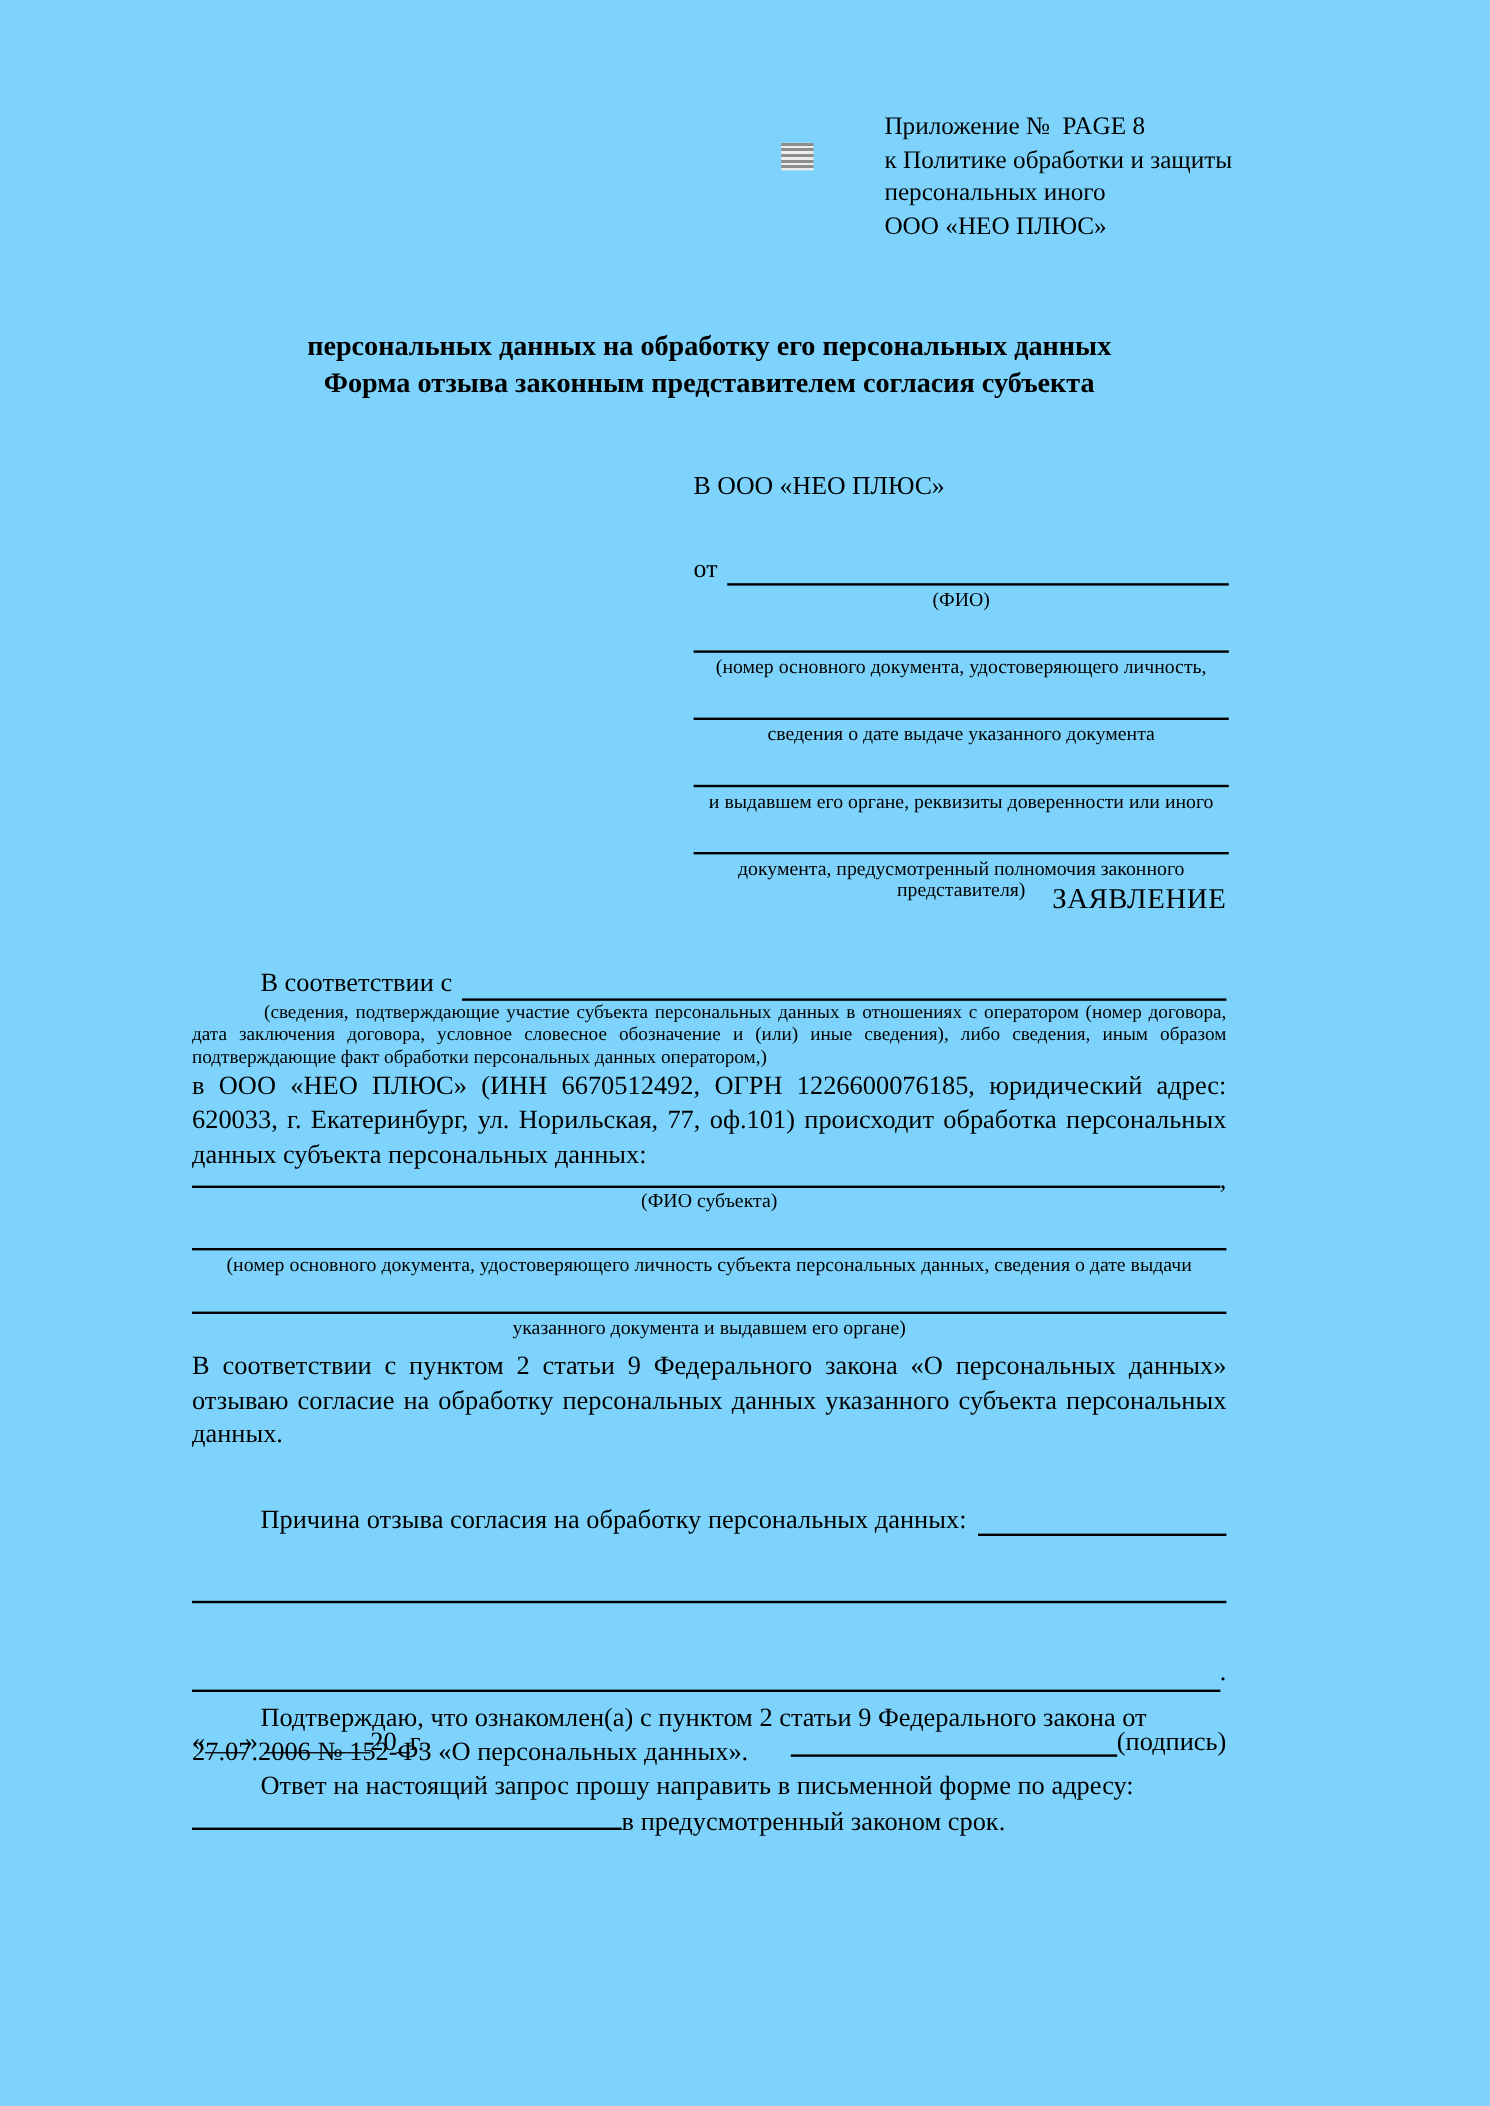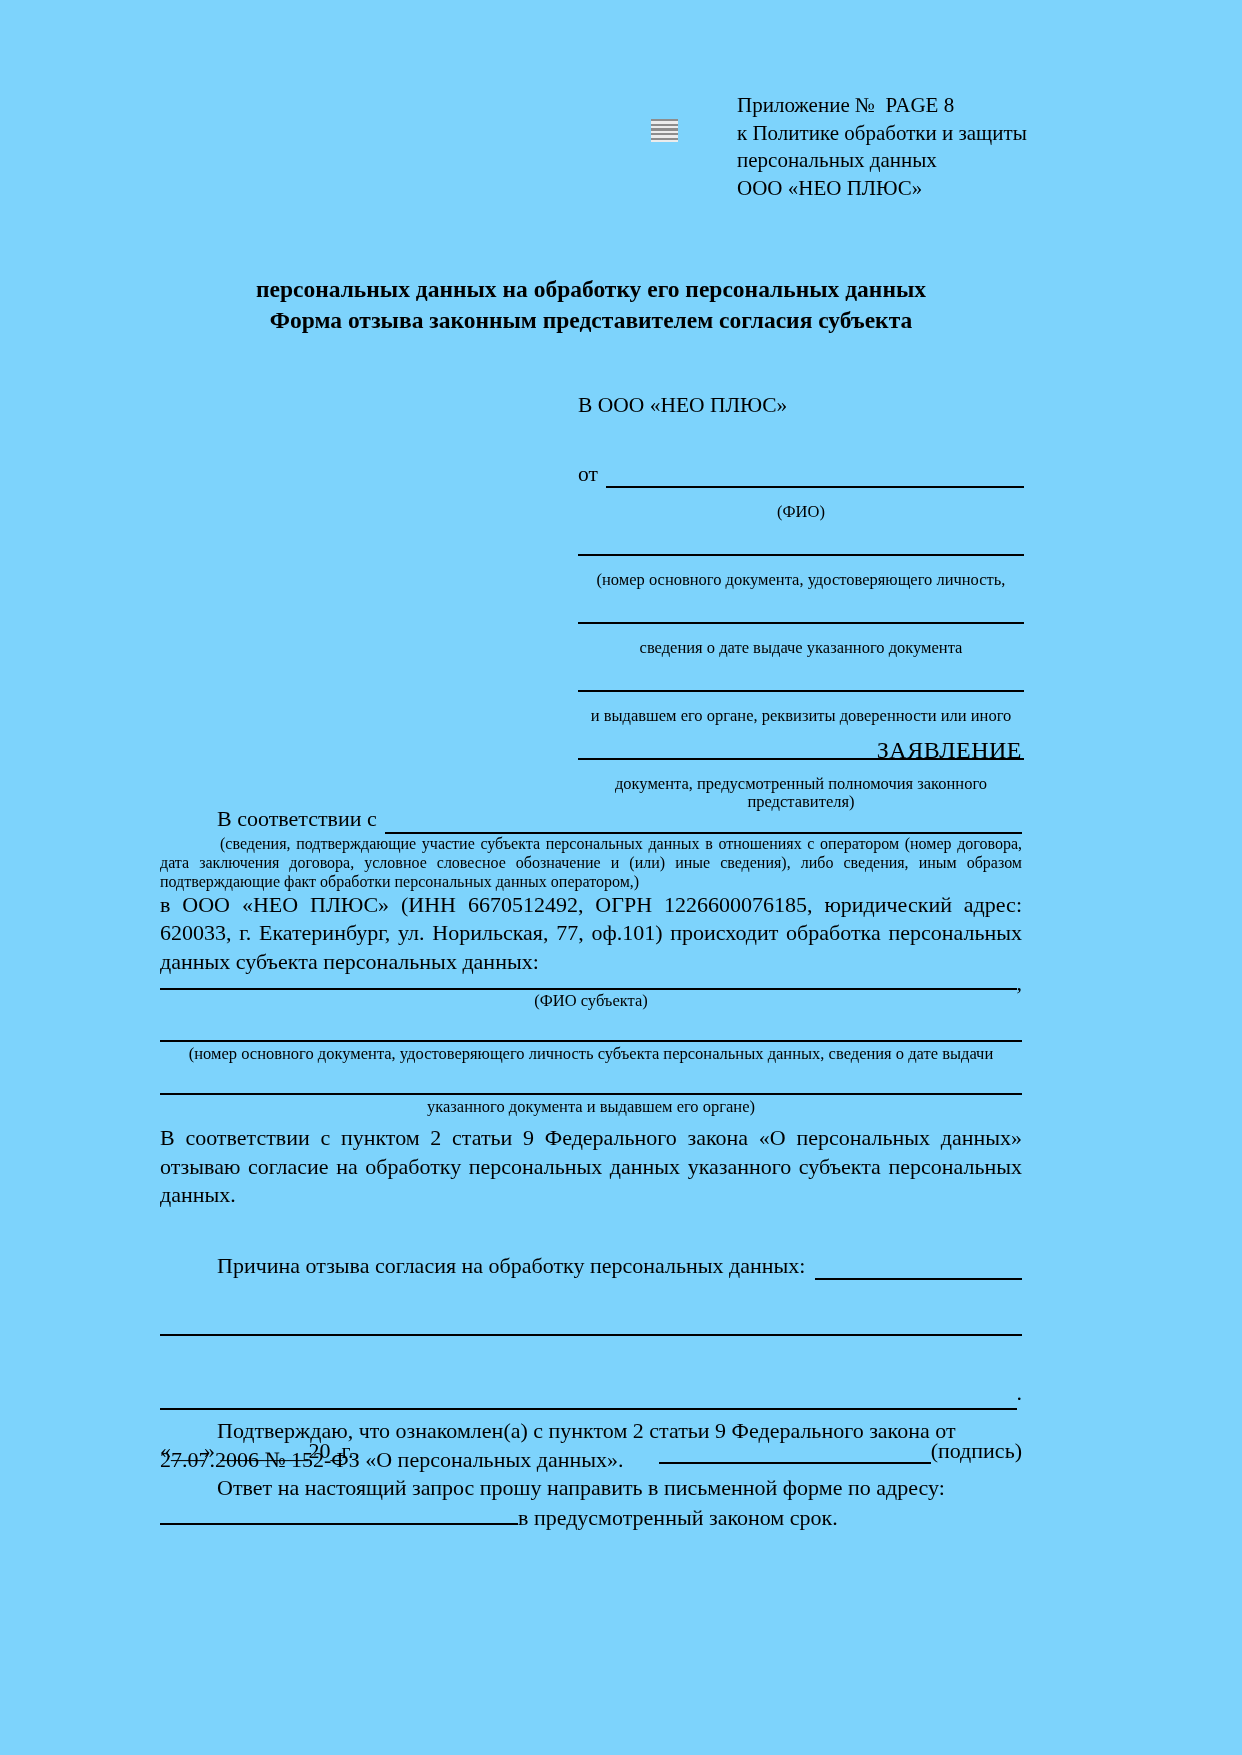--- a/index.html
+++ b/index.html
@@ -17,21 +17,21 @@
   .title { position:absolute; left:160px; top:274px; width:862px; text-align:center;
            font-size:23.5px; font-weight:bold; line-height:31px; }
   
   .addr { position:absolute; left:578px; top:392px; width:446px; font-size:21.5px; line-height:27px; }
   .addr .to { margin-bottom:9px; }
   .flexrow { display:flex; align-items:flex-end;margin-top:42px; }
   .uline { border-bottom:2px solid #000; }
   .fill { flex:1; }
   .row-from .prefix { padding-right:8px; }
   .caption { font-size:16.5px; line-height:18px; text-align:center; }
-  .addr .caption { margin-top:15px; }
+  .addr .caption { margin-top:3px; }
   .addr .blank { border-bottom:2px solid #000; height:33px; margin-bottom:3px; }
   
   .body { position:absolute; left:160px; top:737px; width:862px; font-size:22px; line-height:28.5px; }
   .zayav { text-align:right; font-size:24px; line-height:26px; margin-bottom:18px; letter-spacing:.5px; }
   .intro .prefix { padding-left:57px; padding-right:8px; white-space:nowrap; }
   .fineprint { font-size:16px; line-height:19px; text-align:justify; text-indent:60px; }
   .para { text-align:justify; }
   .fio-row { height:12px; margin-top:2px; }
   .fio-row .comma { line-height:14px; }
   .blankfull { border-bottom:2px solid #000; height:30px; margin-bottom:3px; }
@@ -53,21 +53,21 @@
 </head>
 <body>
 
 <div class="page">
 
   <span class="doc-icon"></span>
 
   <div class="header-block">
     <div>Приложение №&nbsp; PAGE 8</div>
     <div>к Политике обработки и защиты</div>
-    <div>персональных данных</div>
+    <div>персональных иного</div>
     <div>ООО «НЕО ПЛЮС»</div>
   </div>
 
   <div class="title">
     <div>персональных данных на обработку его персональных данных</div>
     <div>Форма отзыва законным представителем согласия субъекта</div>
   </div>
 
   <div class="addr">
     <div class="to">В ООО «НЕО ПЛЮС»</div>

